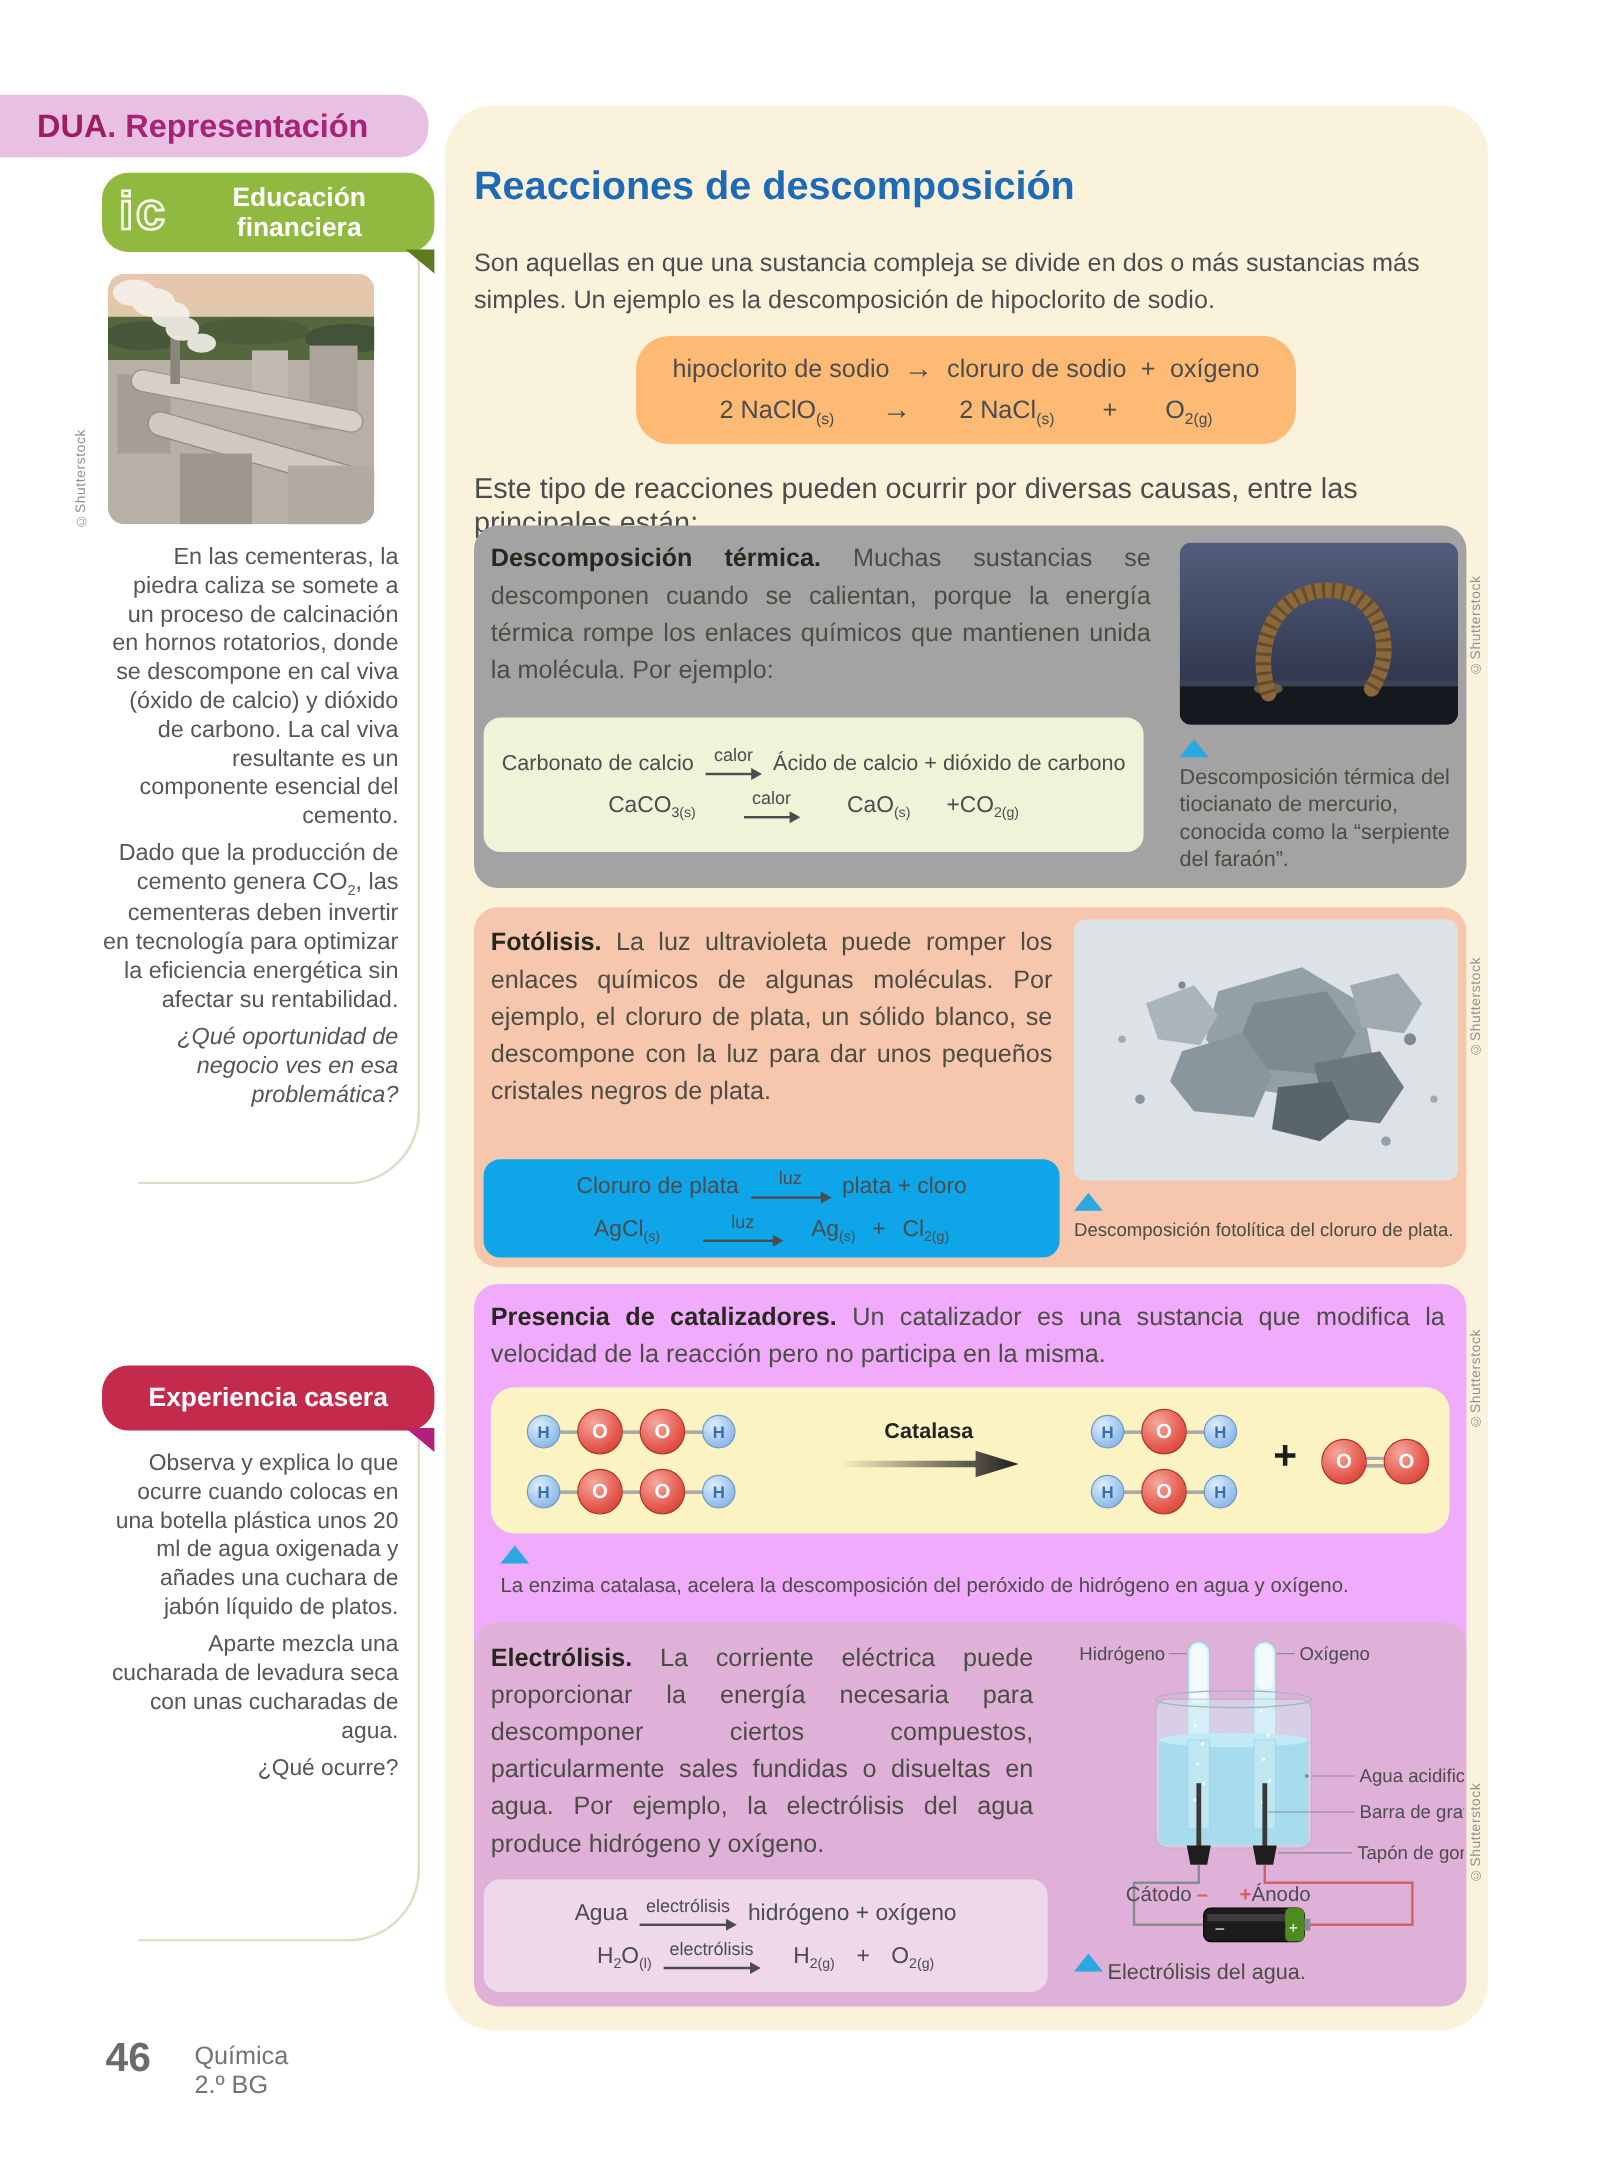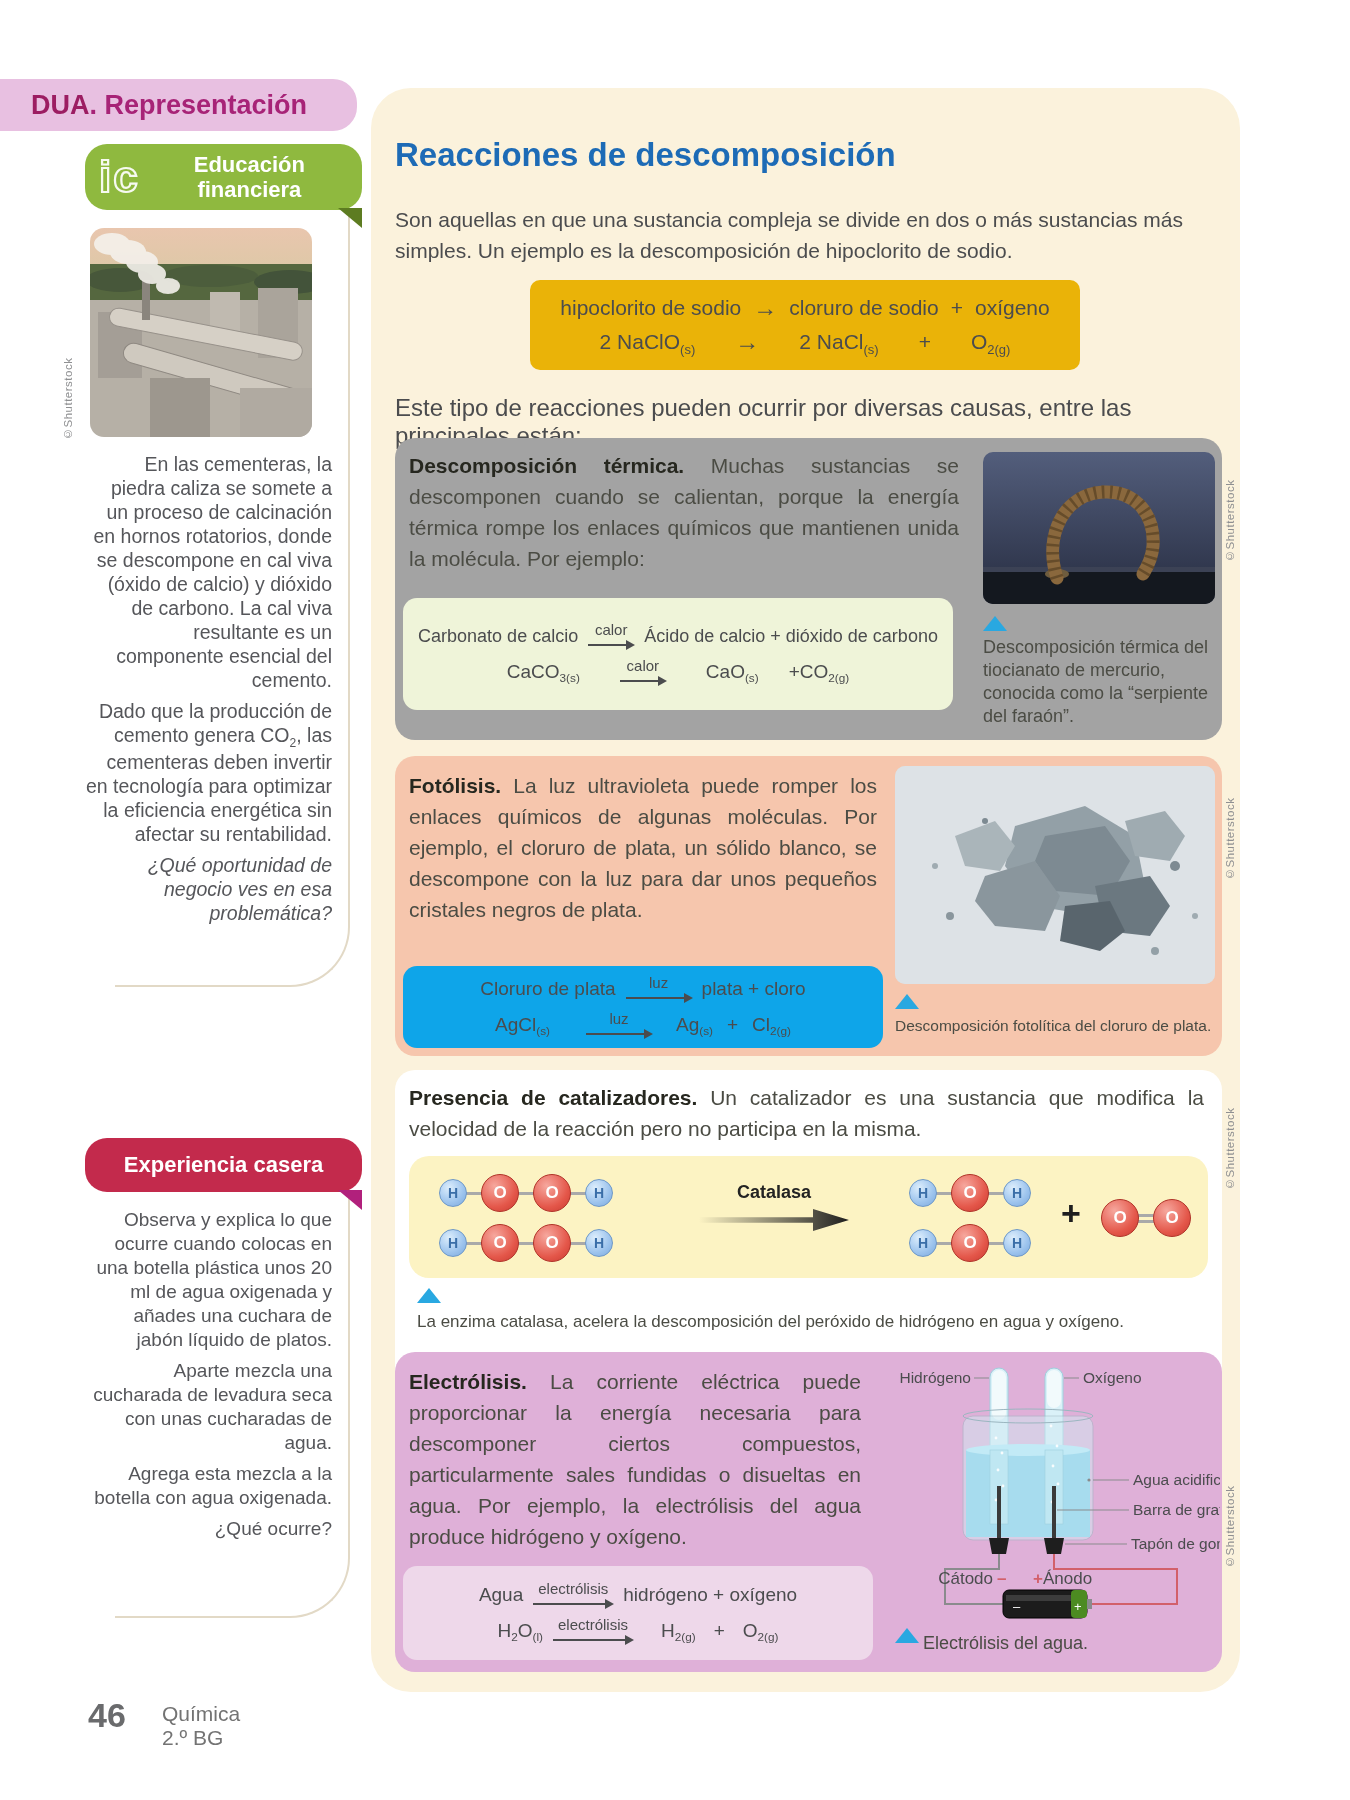--- a/index.html
+++ b/index.html
@@ -43,35 +43,35 @@
 
   .footer-num { left:88px; top:1696px; font-size:34px; font-weight:bold; color:#6a6b6d; }
   .footer-sub { left:162px; top:1702px; font-size:21px; line-height:24px; color:#737373; }
 
   
   .panel { left:371px; top:88px; width:869px; height:1604px; background:#fbf2dc; border-radius:40px; }
   .m-title { left:24px; top:48px; font-size:33px; font-weight:bold; color:#1d6bb6; }
   .m-intro { left:24px; top:116px; width:812px; font-size:21px; line-height:31px; color:#4b4c4e; }
   .m-causes { left:24px; top:306px; width:812px; font-size:24px; color:#4b4c4e; }
 
-  .eq-yellow { left:159px; top:192px; width:550px; height:90px; background:#eab308; border-radius:10px;
+  .eq-yellow { left:159px; top:192px; width:550px; height:90px; background:#fdba74; border-radius:28px;
                display:flex; flex-direction:column; justify-content:center; gap:6px; }
   .eq-row { display:flex; align-items:center; justify-content:center; color:#4b4c4e; }
   .eq-row.g12 > * { margin:0 6px; }  .eq-row.g40 > * { margin:0 20px; }
 
   .cause-box { left:24px; width:827px; border-radius:20px; }
   .box-par { position:absolute; text-align:justify; font-size:21px; line-height:31px; color:#4b4c44; margin:0; }
   .box-par b { color:#26271f; }
   .inner-eq { position:absolute; border-radius:14px; display:flex; flex-direction:column; justify-content:center; gap:8px; }
 
   .box-green { top:350px; height:302px; background:#a3a3a3; }
   .ie-green { background:#eff4d9; }
   .box-salmon { top:668px; height:300px; background:#f6c6ad; }
   .ie-salmon { background:#0ea5e9; }
-  .box-orange { top:982px; height:348px; background:#ffffff; }
+  .box-orange { top:982px; height:348px; background:#f0abfc; }
   .ie-orange { background:#fcf3c3; }
   .box-purple { top:1264px; height:320px; background:#dfb0d8; }
   .ie-purple { background:#eed8ea; }
 
   .box-caption { position:absolute; font-size:18px; line-height:23px; color:#4b4c44; }
   .photo-frame { position:absolute; border-radius:10px; overflow:hidden; }
 
   
   .rxn { display:inline-flex; flex-direction:column; align-items:center; vertical-align:middle; margin:0 10px; }
   .rxn .lbl { font-size:15px; line-height:1.05; color:#4b4c4e; padding:0 5px 2px; }
@@ -162,21 +162,20 @@
   </div>
 
   <div class="abs bubble" style="left:115px;top:1192px;width:233px;height:424px;"></div>
   <div class="abs exp-box">
     <span>Experiencia casera</span>
   </div>
   <div class="abs fold fold-red"></div>
   <div class="abs side-text" style="top:1208px;font-size:19px;">
     <p>Observa y explica lo que ocurre cuando colocas en una botella plástica unos 20 ml de agua oxigenada y añades una cuchara de jabón líquido de platos.</p>
     <p>Aparte mezcla una cucharada de levadura seca con unas cucharadas de agua.</p>
-    <p>Agrega esta mezcla a la botella con agua oxigenada.</p>
     <p>¿Qué ocurre?</p>
   </div>
 
   <div class="abs footer-num">46</div>
   <div class="abs footer-sub">
     <span>Química</span><br>
     <span>2.º BG</span>
   </div>
 
   <div class="abs panel">

